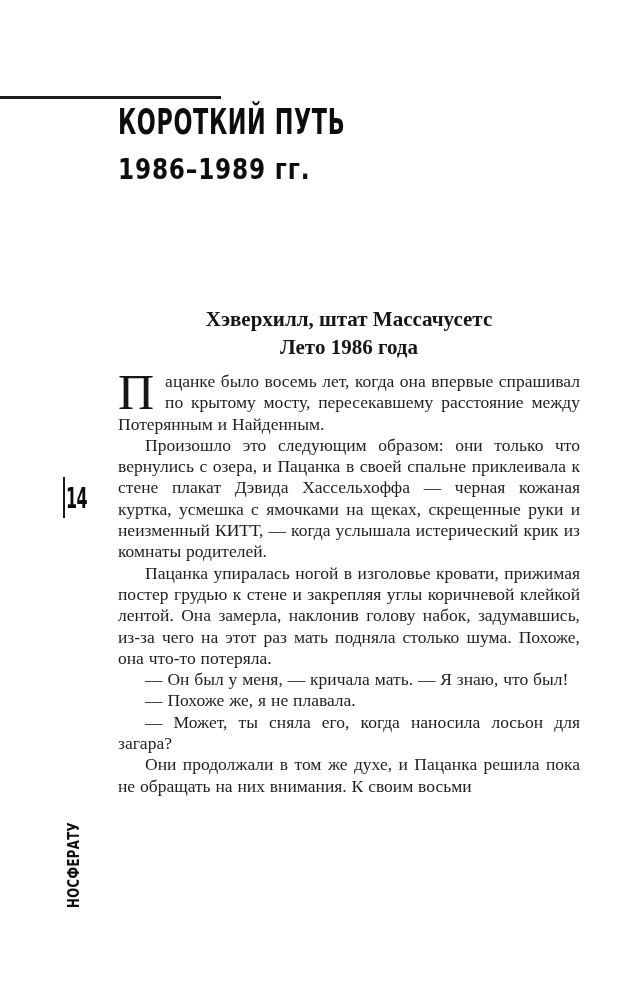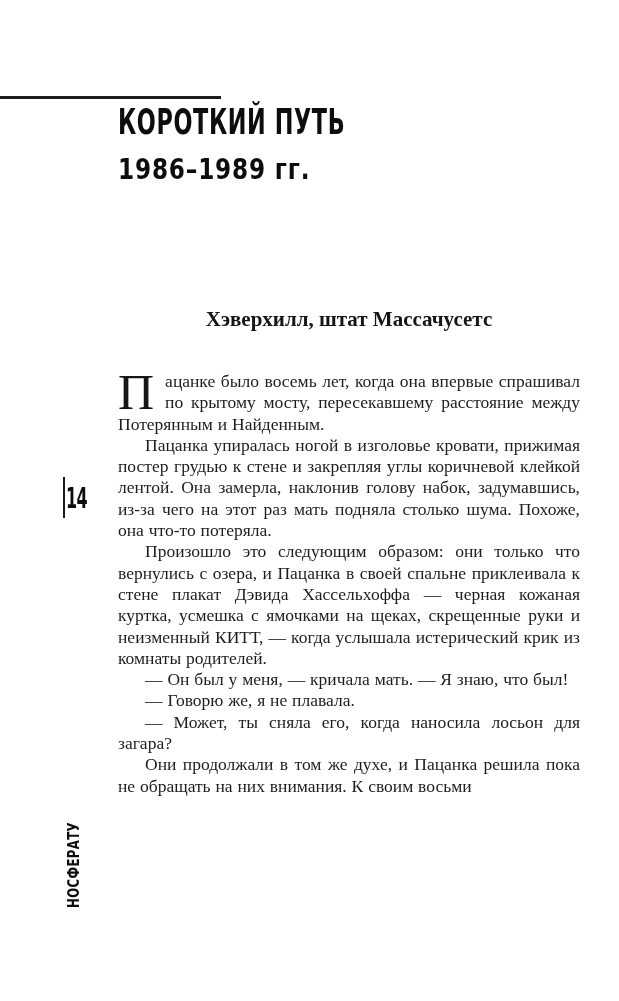--- a/index.html
+++ b/index.html
@@ -132,25 +132,26 @@
 
   <div class="chapter-years">1986–1989 гг.</div>
 
   <div class="folio-rule"></div>
   <div class="folio">14</div>
 
   <div class="spine-title">НОСФЕРАТУ</div>
 
   <div class="section-heading">
     <div>Хэверхилл, штат Массачусетс</div>
+    <div>Лето 1986 года</div>
   </div>
 
   <div class="body" lang="ru">
     <p class="first"><span class="dropcap">П</span><span>ацанке было восемь лет, когда она впервые спрашивал по крытому мосту, пересекавшему расстояние между Потерянным и Найденным.</span></p>
+    <p>Произошло это следующим образом: они только что вернулись с озера, и Пацанка в своей спальне приклеивала к стене плакат Дэвида Хассельхоффа — черная кожаная куртка, усмешка с ямочками на щеках, скрещенные руки и неизменный КИТТ, — когда услышала истерический крик из комнаты родителей.</p>
     <p>Пацанка упиралась ногой в изголовье кровати, прижимая постер грудью к стене и закрепляя углы коричневой клейкой лентой. Она замерла, наклонив голову набок, задумавшись, из-за чего на этот раз мать подняла столько шума. Похоже, она что-то потеряла.</p>
-    <p>Произошло это следующим образом: они только что вернулись с озера, и Пацанка в своей спальне приклеивала к стене плакат Дэвида Хассельхоффа — черная кожаная куртка, усмешка с ямочками на щеках, скрещенные руки и неизменный КИТТ, — когда услышала истерический крик из комнаты родителей.</p>
     <p>— Он был у меня, — кричала мать. — Я знаю, что был!</p>
-    <p>— Говорю же, я не плавала.</p>
+    <p>— Похоже же, я не плавала.</p>
     <p>— Может, ты сняла его, когда наносила лосьон для загара?</p>
     <p>Они продолжали в том же духе, и Пацанка решила пока не обращать на них внимания. К своим восьми</p>
   </div>
 
 </div>
 
 </body></html>

